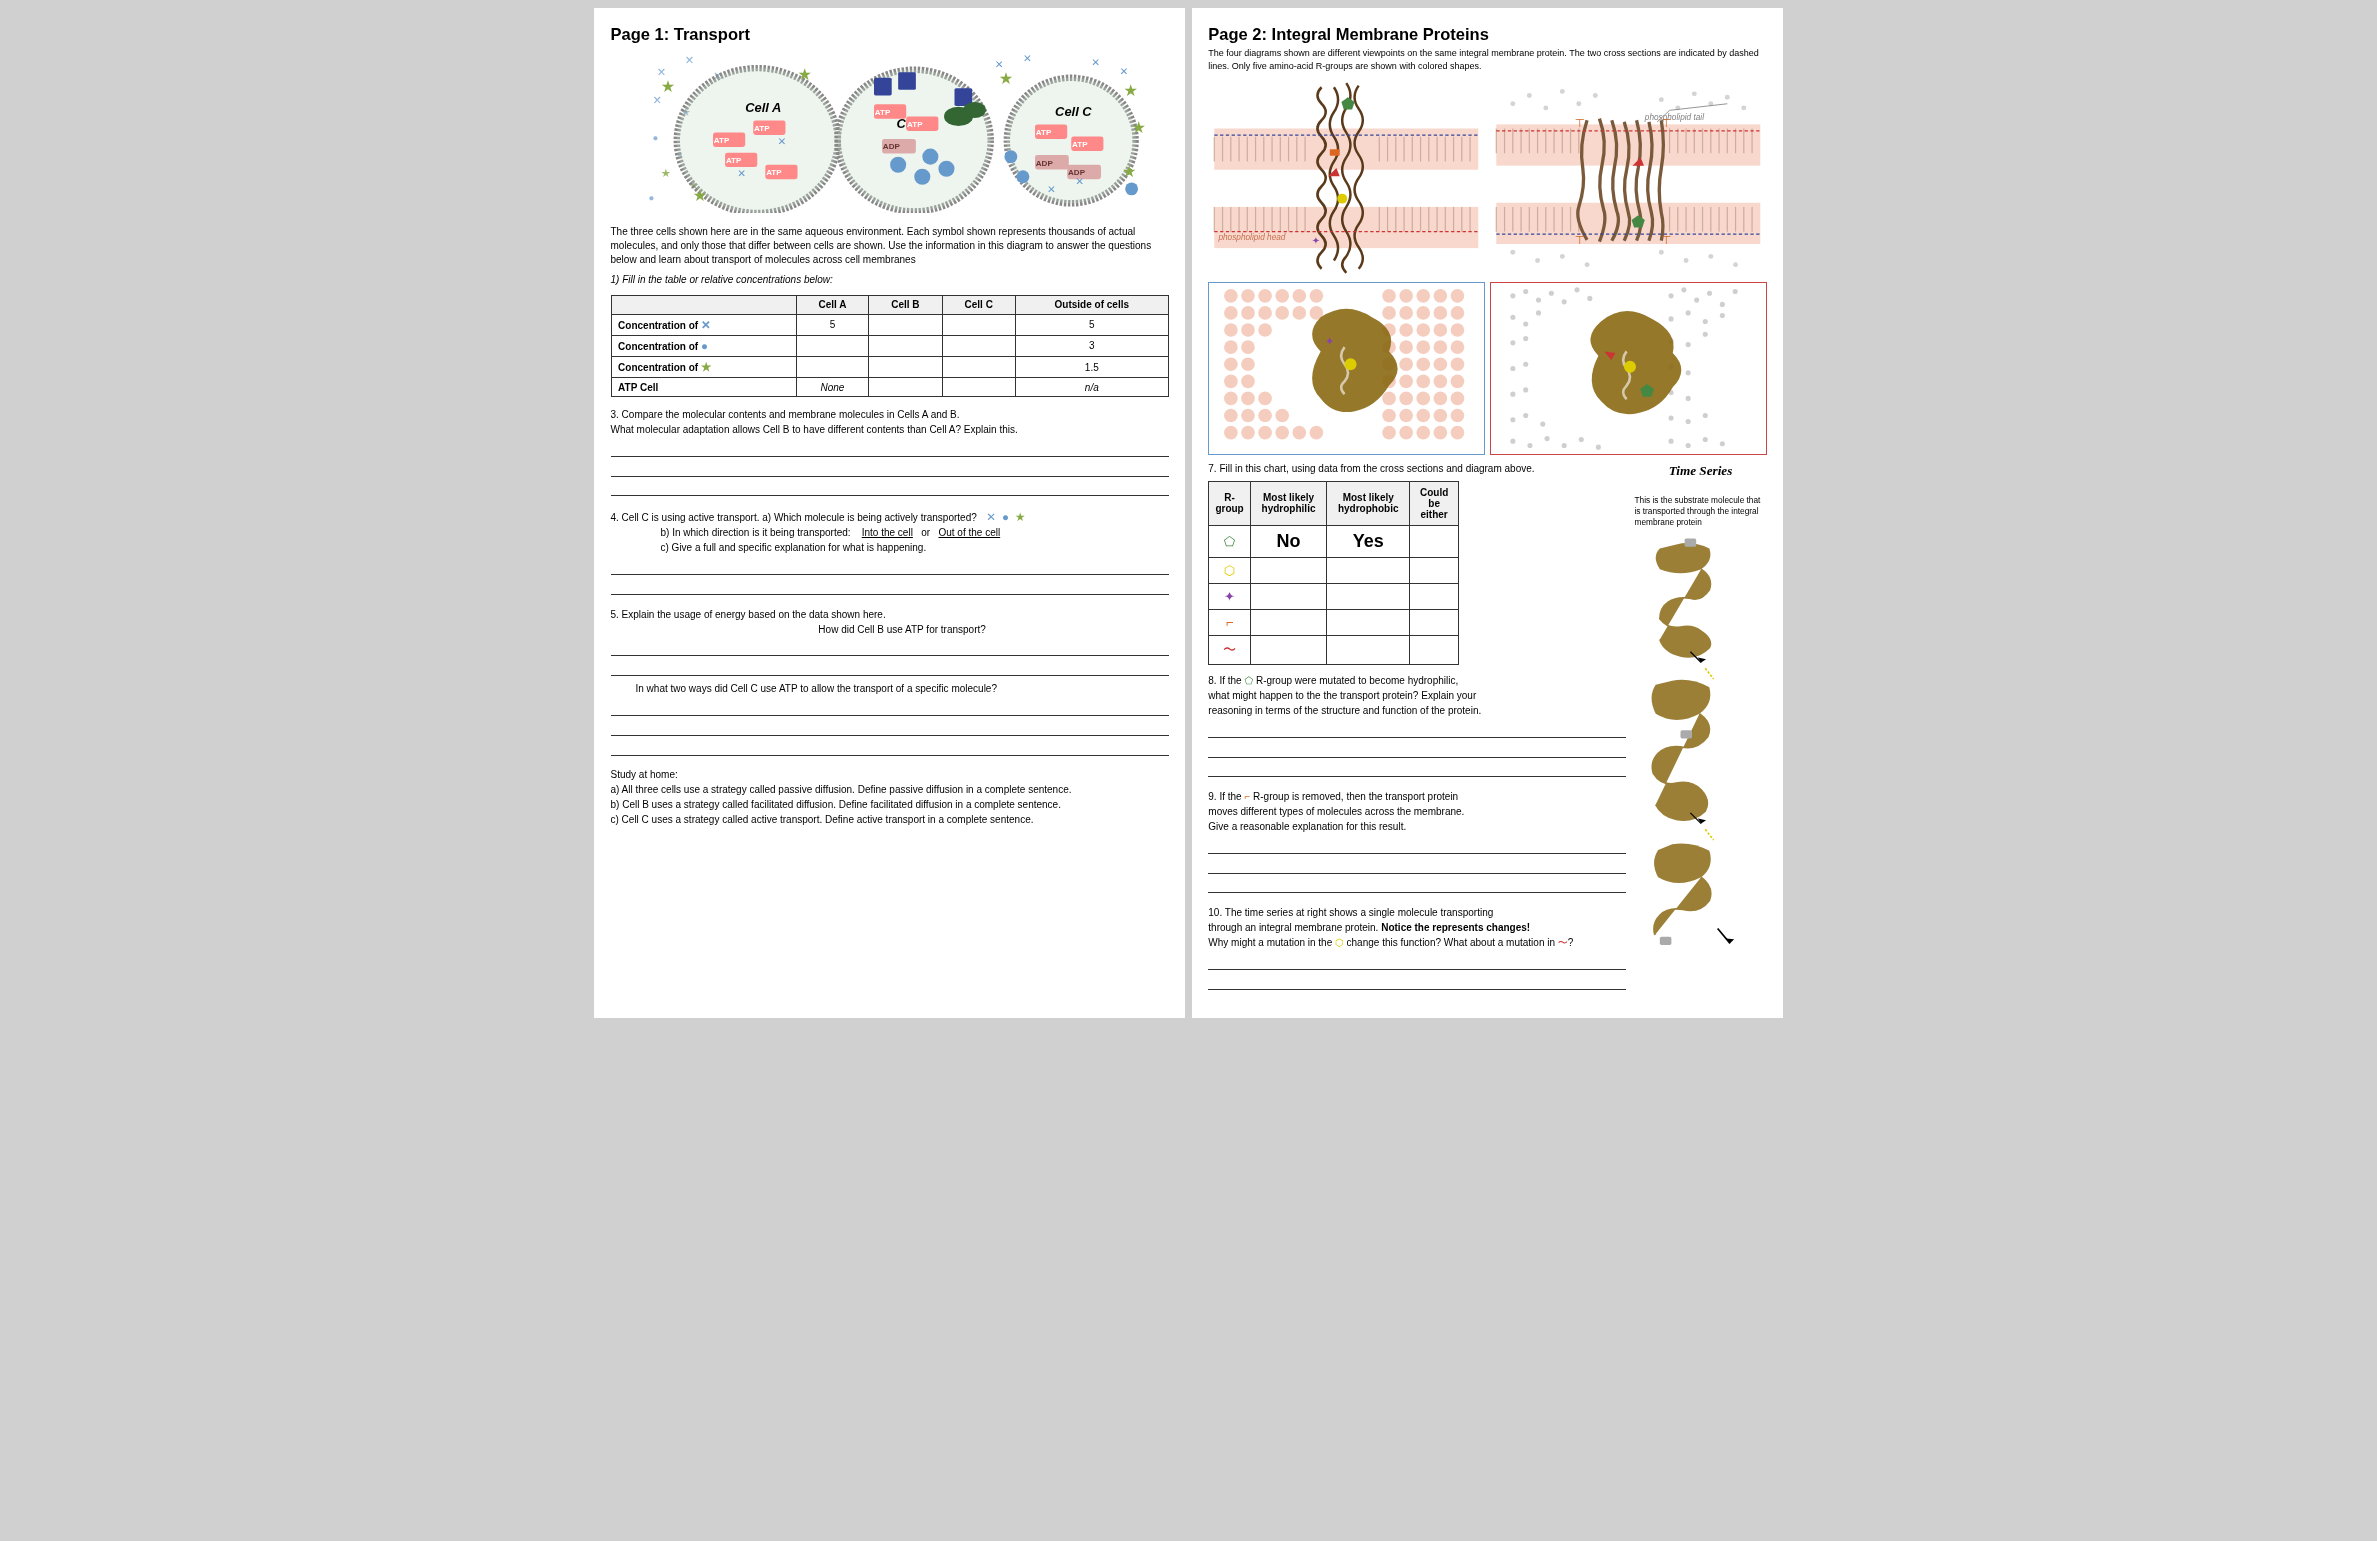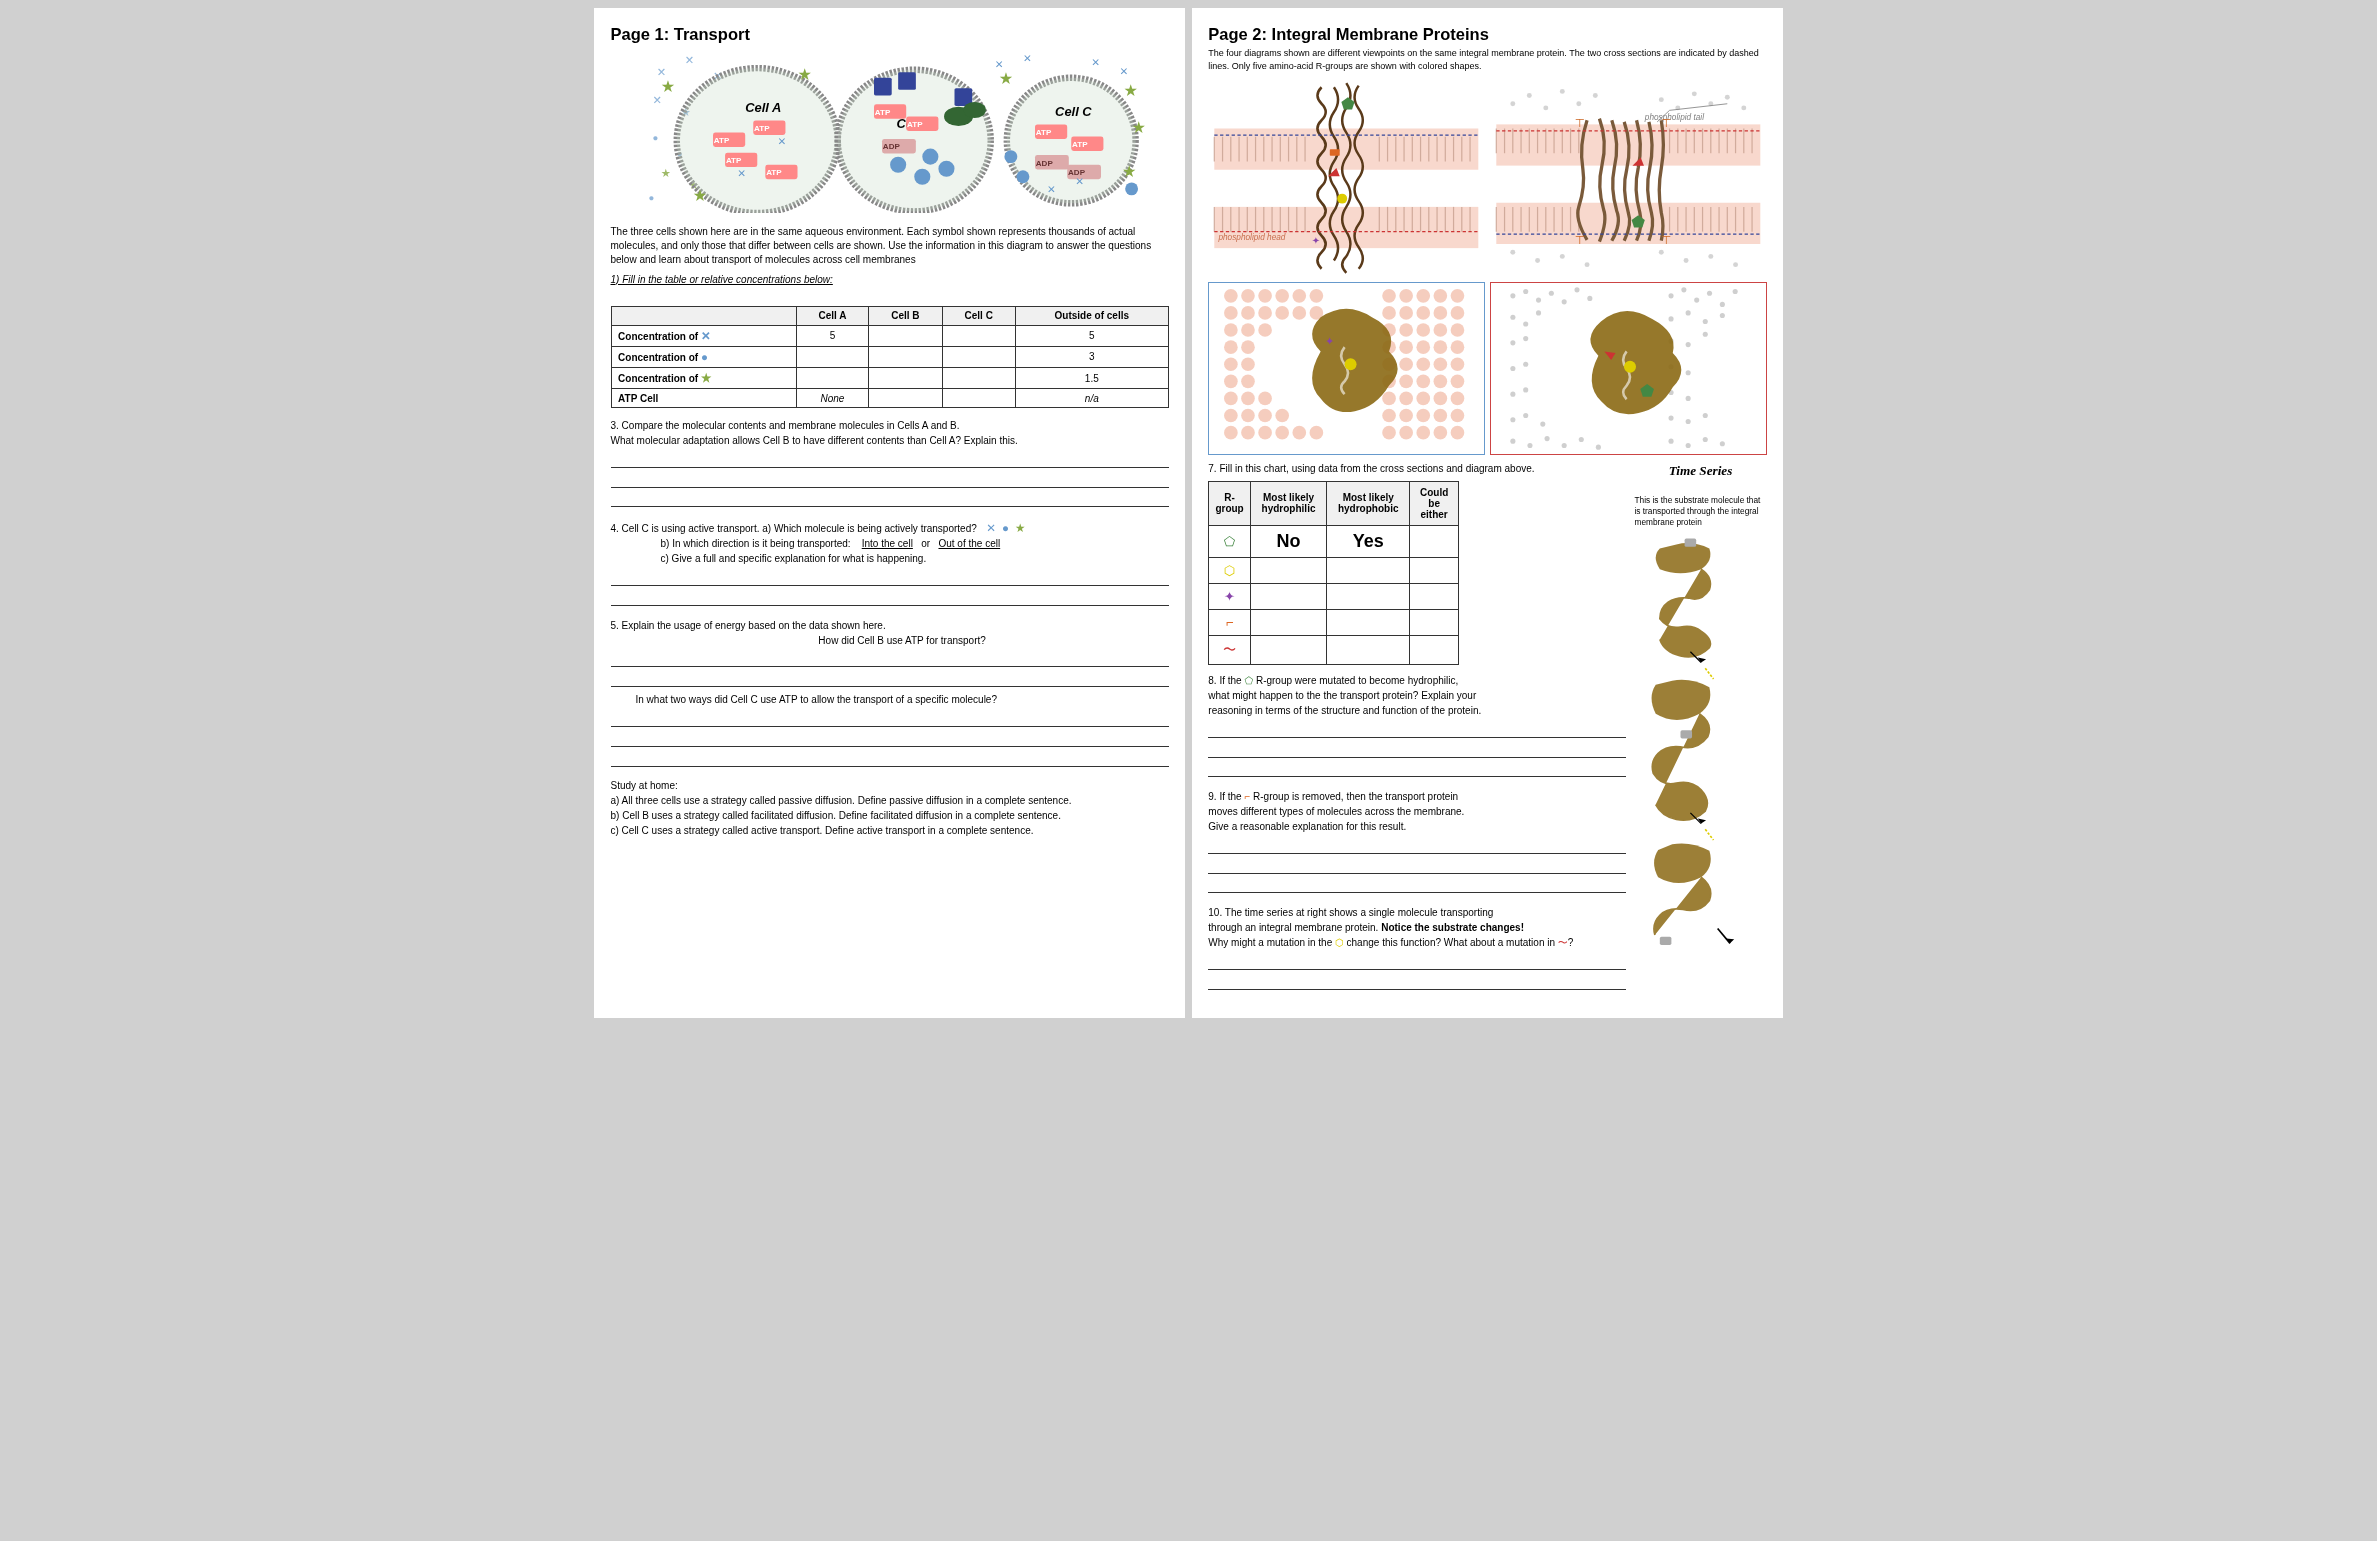--- a/index.html
+++ b/index.html
@@ -39,22 +39,21 @@
       margin-bottom: 8.3px;
     }
     .description-text {
       font-size: 10px;
       margin-bottom: 6.6px;
       line-height: 1.4;
     }
     .section-title {
       font-size: 10px;
       font-style: italic;
-      text-decoration: underline;
-      margin-bottom: 21px;
+      margin-bottom: 10px;
     }
     table.concentration-table {
       width: 100%;
       border-collapse: collapse;
       font-size: 10px;
       margin-bottom: 10px;
     }
     table.concentration-table th,
     table.concentration-table td {
       border: 0.8px solid #333;
@@ -765,21 +764,21 @@
             Give a reasonable explanation for this result.
           </p>
           <div class="answer-line"></div>
           <div class="answer-line"></div>
           <div class="answer-line"></div>
         </div>
 
         <div class="question-block">
           <p class="question-text">
             10. The time series at right shows a single molecule transporting<br>
-            through an integral membrane protein. <strong>Notice the substrate changes!</strong><br>
+            through an integral membrane protein. <strong>Notice the represents changes!</strong><br>
             Why might a mutation in the <span style="color:#ddcc00;">⬡</span> change this function? What about a mutation in <span style="color:#cc3333;">〜</span>?
           </p>
           <div class="answer-line"></div>
           <div class="answer-line"></div>
         </div>
       </div>
 
       <div class="time-series-col">
         <div class="time-series-title">Time Series</div>
         

